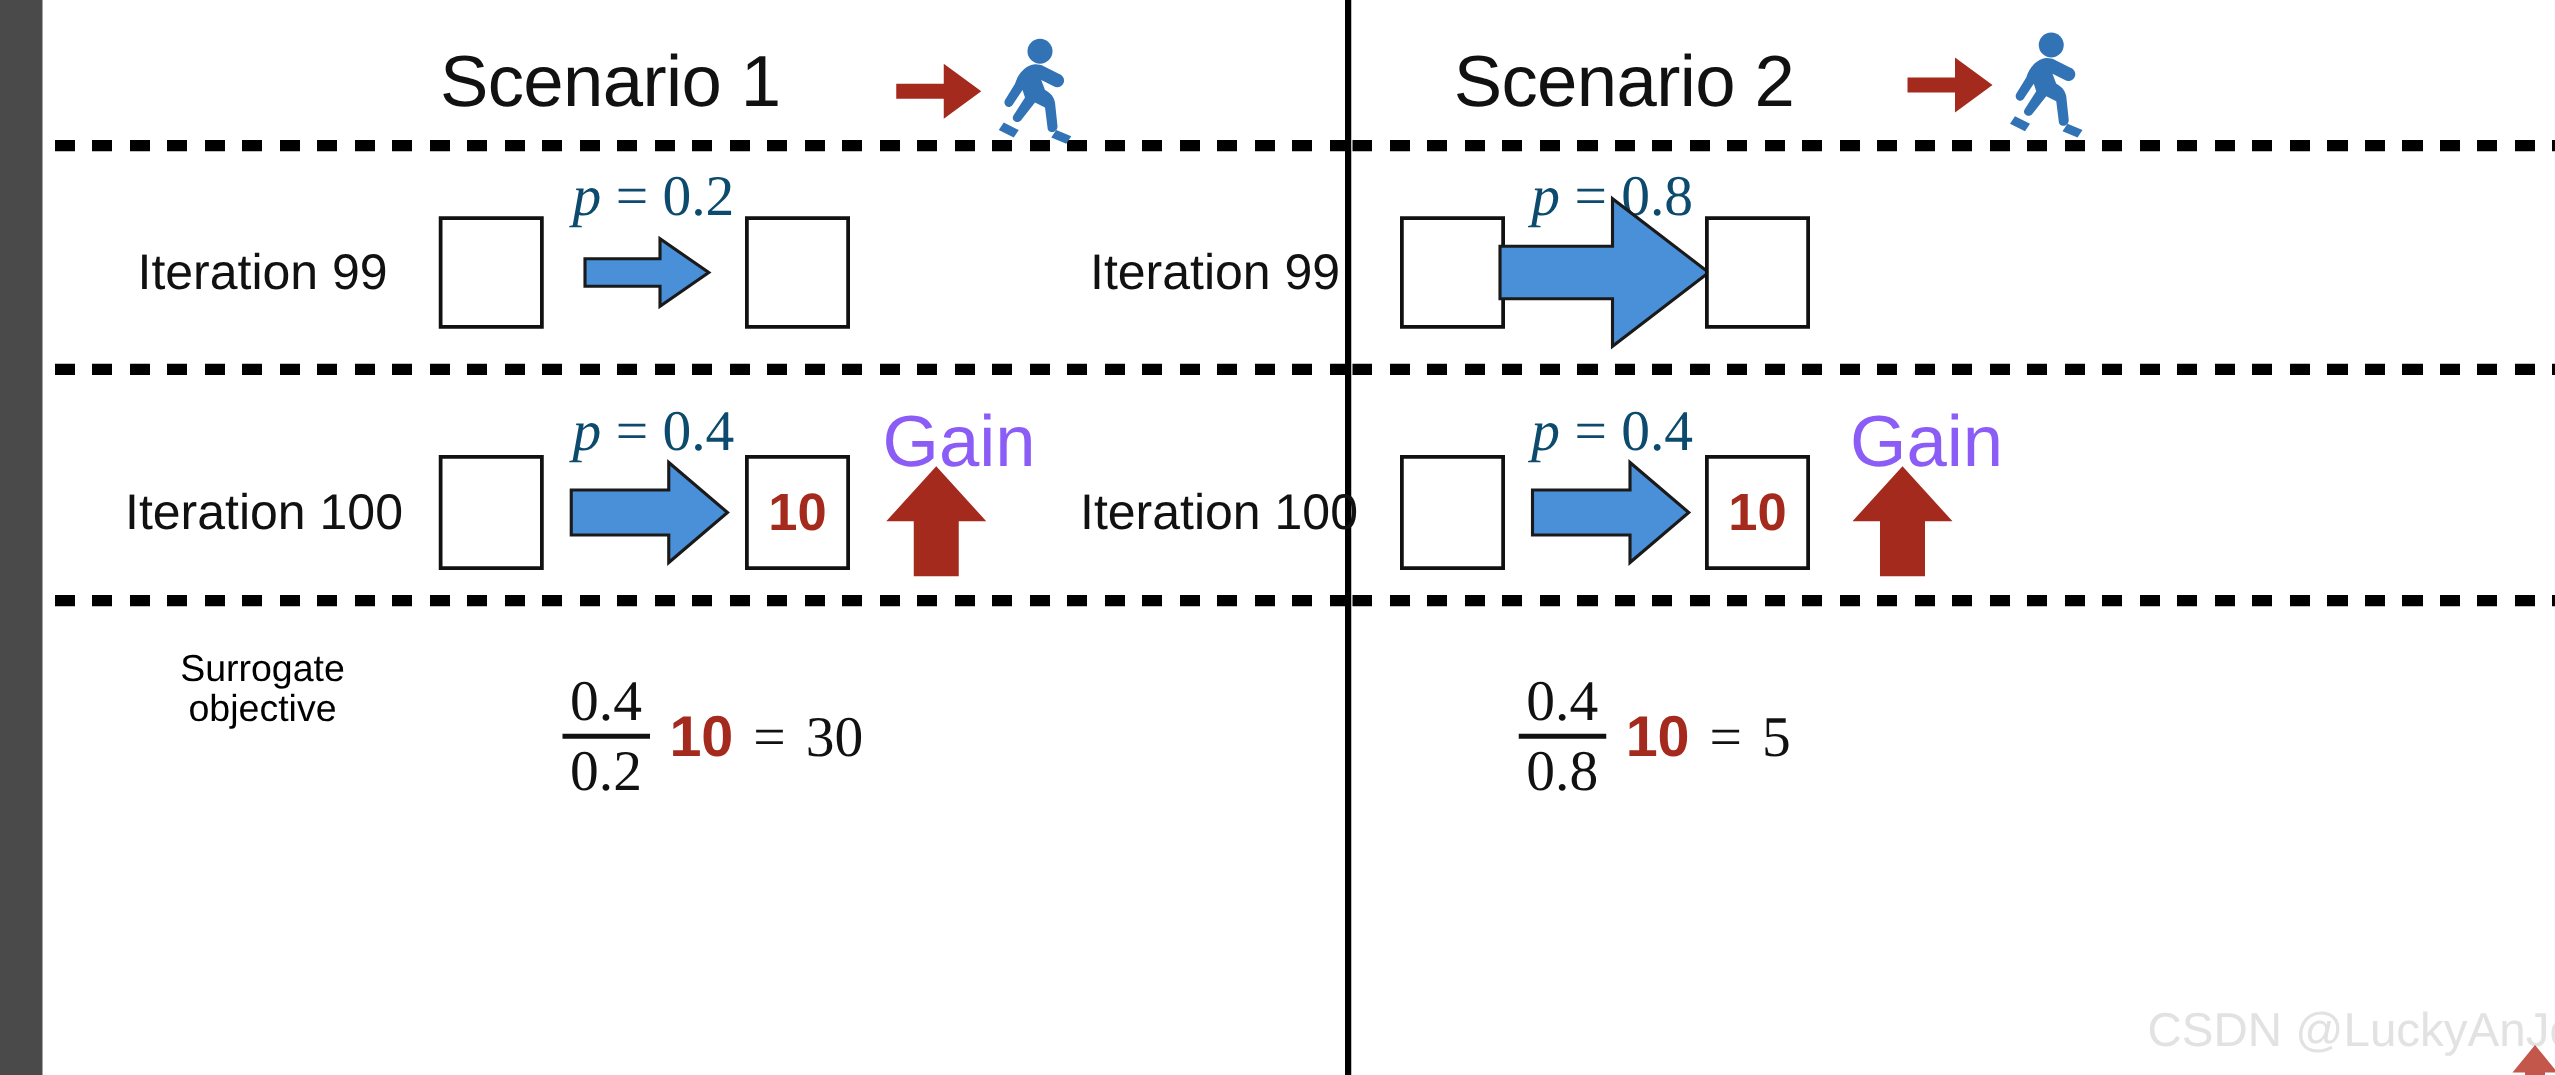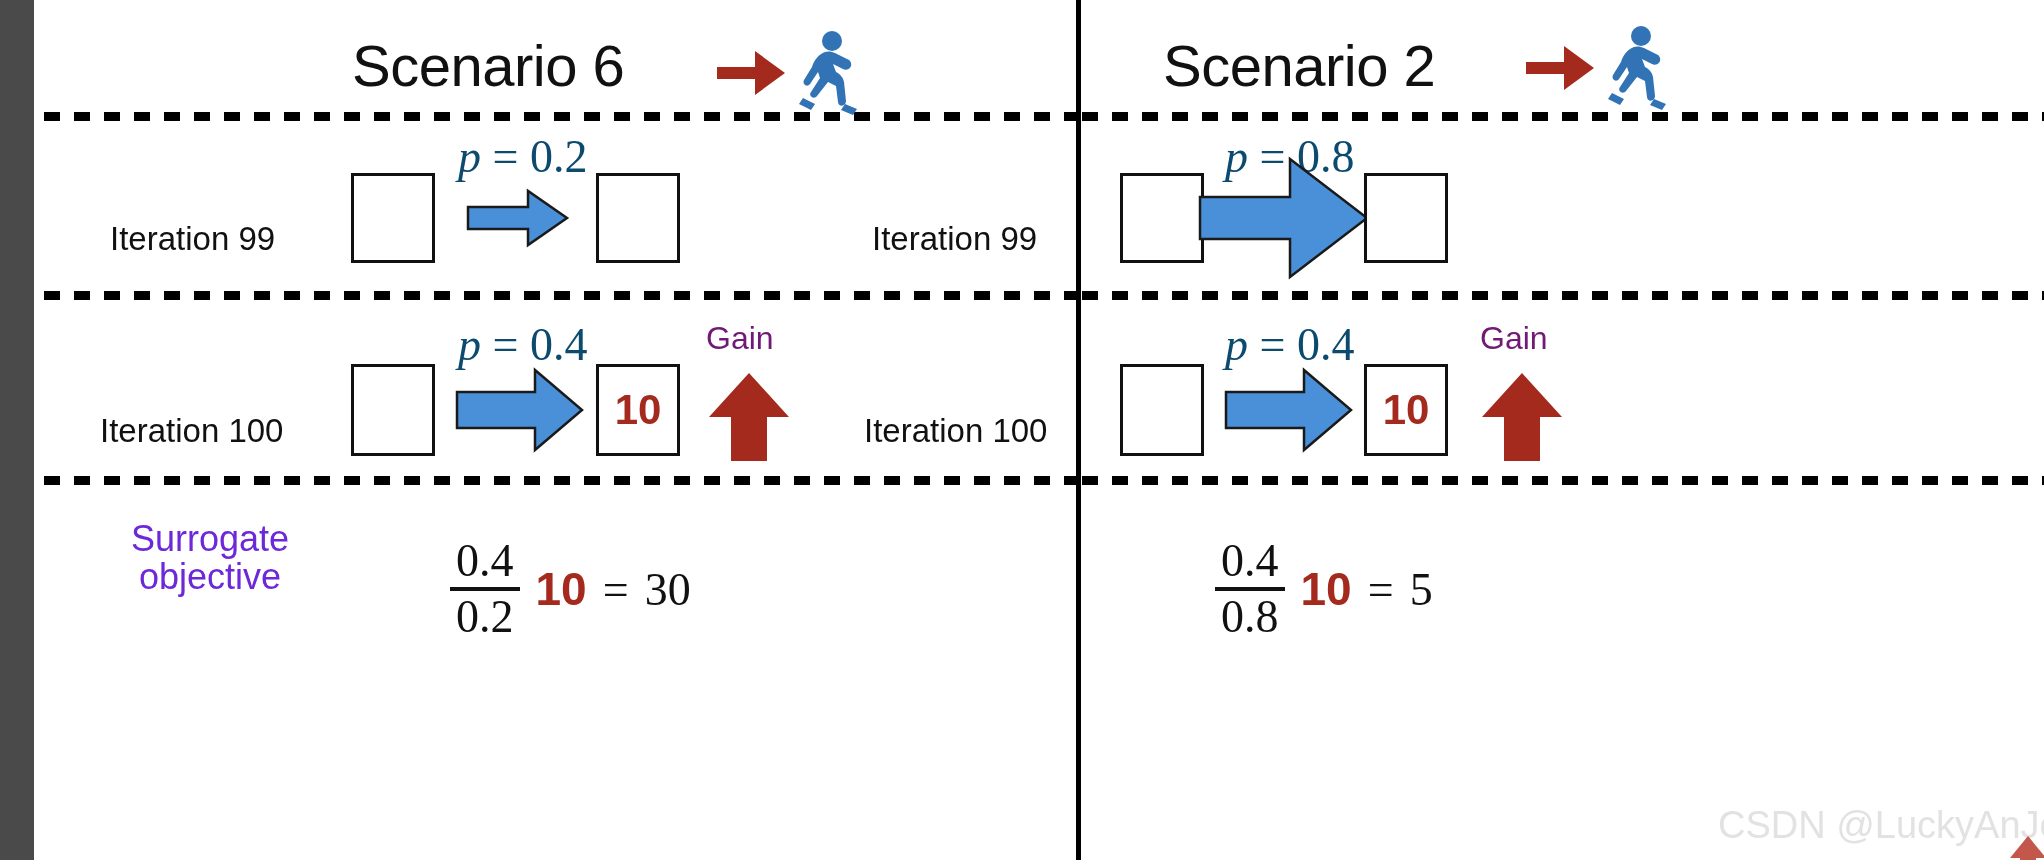--- a/index.html
+++ b/index.html
@@ -28,46 +28,45 @@
   .title{
     position:absolute;
     font-size:58px;font-weight:400;color:#111;
     letter-spacing:-0.5px;white-space:nowrap;
     font-family:"Liberation Sans",sans-serif;
   }
   .title-icons{position:absolute;display:flex;align-items:center;gap:4px;}
 
   
   .rowlabel{
-    position:absolute;font-size:33px;color:#111;white-space:nowrap;
-    font-family:"Liberation Sans",sans-serif;
-    margin-top:24px;
+    position:absolute;font-size:40px;color:#111;white-space:nowrap;
+    font-family:"Liberation Sans",sans-serif;
   }
   .surrlabel{
-    position:absolute;font-size:36px;color:#6d28d9;text-align:center;line-height:1.06;
+    position:absolute;font-size:30px;color:#000000;text-align:center;line-height:1.06;
     font-family:"Liberation Sans",sans-serif;
   }
 
   
   .boxcell{
     position:absolute;background:#fff;border:3px solid #111;box-sizing:border-box;
     display:flex;align-items:center;justify-content:center;
   }
   .boxval{font-size:42px;font-weight:bold;color:#a52a1e;font-family:"Liberation Sans",sans-serif;}
 
   
   .plabel{
     position:absolute;white-space:nowrap;color:#0c4a6e;
     font-family:"Liberation Serif",serif;font-size:46px;
   }
   .plabel i{font-style:italic;}
 
   
   .gain{
-    position:absolute;color:#701a75;font-size:32px;white-space:nowrap;
+    position:absolute;color:#8b5cf6;font-size:58px;white-space:nowrap;
     font-family:"Liberation Sans",sans-serif;
   }
 
   
   .frac-wrap{position:absolute;display:flex;align-items:center;gap:16px;
     font-family:"Liberation Serif",serif;color:#111;}
   .frac{display:inline-flex;flex-direction:column;align-items:center;line-height:1;}
   .frac .num{font-size:46px;padding:0 6px 3px;}
   .frac .bar{width:100%;height:4px;background:#111;}
   .frac .den{font-size:46px;padding:3px 6px 0;}
@@ -92,21 +91,21 @@
 
   <div class="hdash" style="left:44px;top:112px;width:1032px;"></div>
   <div class="hdash" style="left:1082px;top:112px;width:962px;"></div>
 
   <div class="hdash" style="left:44px;top:291px;width:1032px;"></div>
   <div class="hdash" style="left:1082px;top:291px;width:962px;"></div>
 
   <div class="hdash" style="left:44px;top:476px;width:1032px;"></div>
   <div class="hdash" style="left:1082px;top:476px;width:962px;"></div>
 
-  <div class="title" style="left:352px;top:32px;">Scenario 6</div>
+  <div class="title" style="left:352px;top:32px;">Scenario 1</div>
 
   <div class="title-icons" style="left:715px;top:30px;">
     <span>
       <svg width="72" height="56" viewBox="0 0 72 56" aria-hidden="true">
         <path d="M2 22 L40 22 L40 6 L70 28 L40 50 L40 34 L2 34 Z" fill="#a52a1e"></path>
       </svg>
     </span>
     <span>
       <svg width="76" height="86" viewBox="0 0 76 86" aria-hidden="true">
         <g fill="#3173b5">

